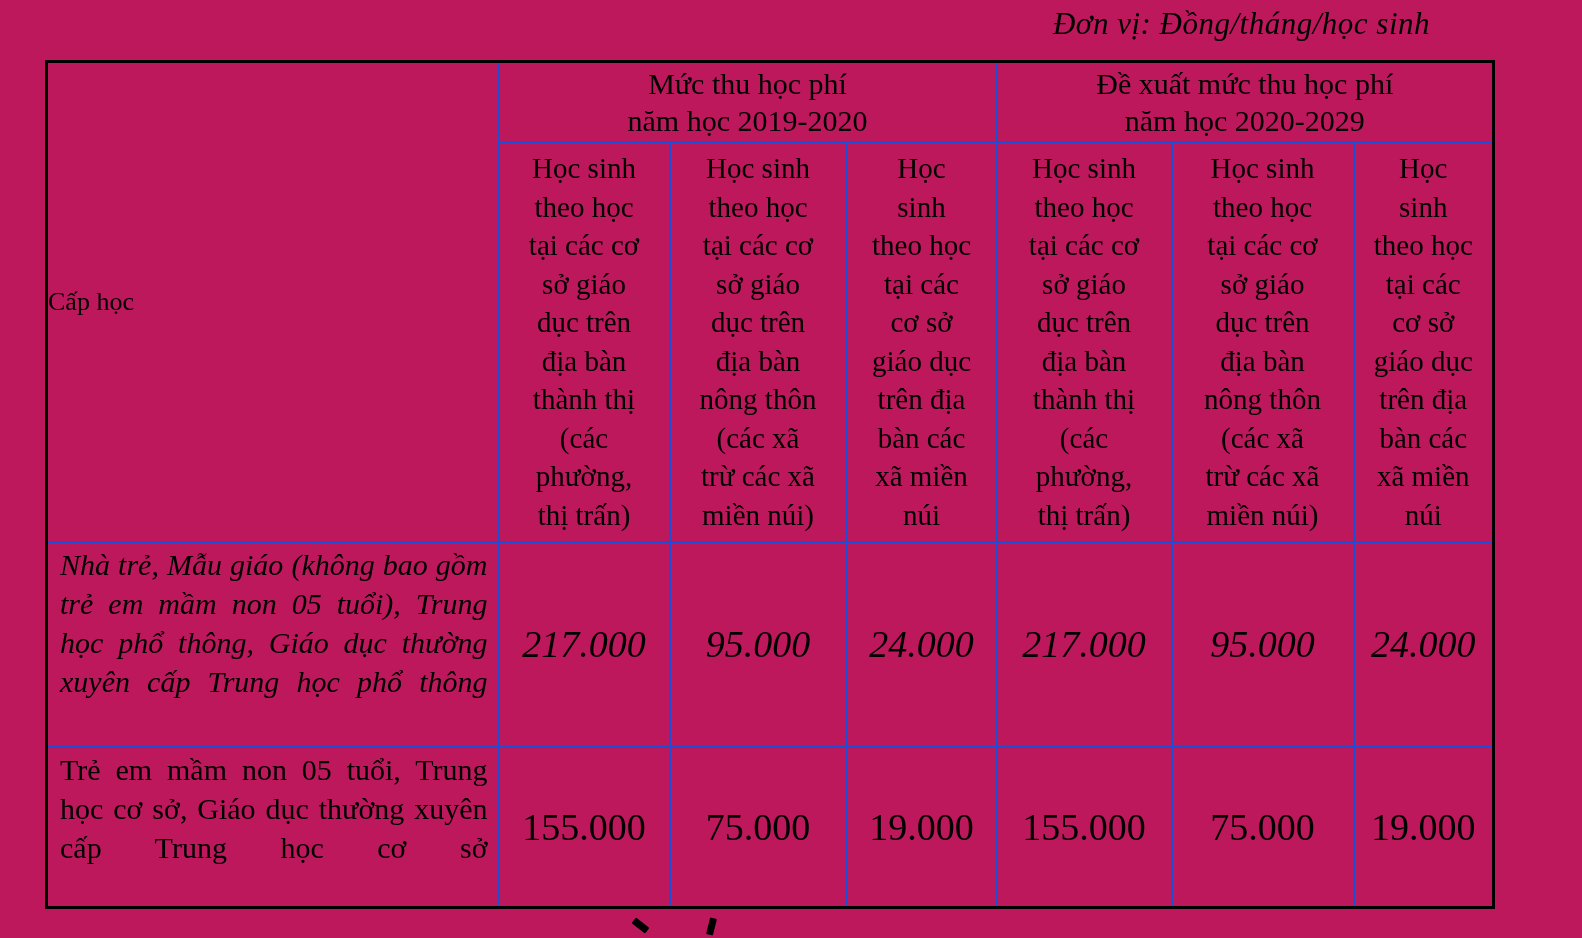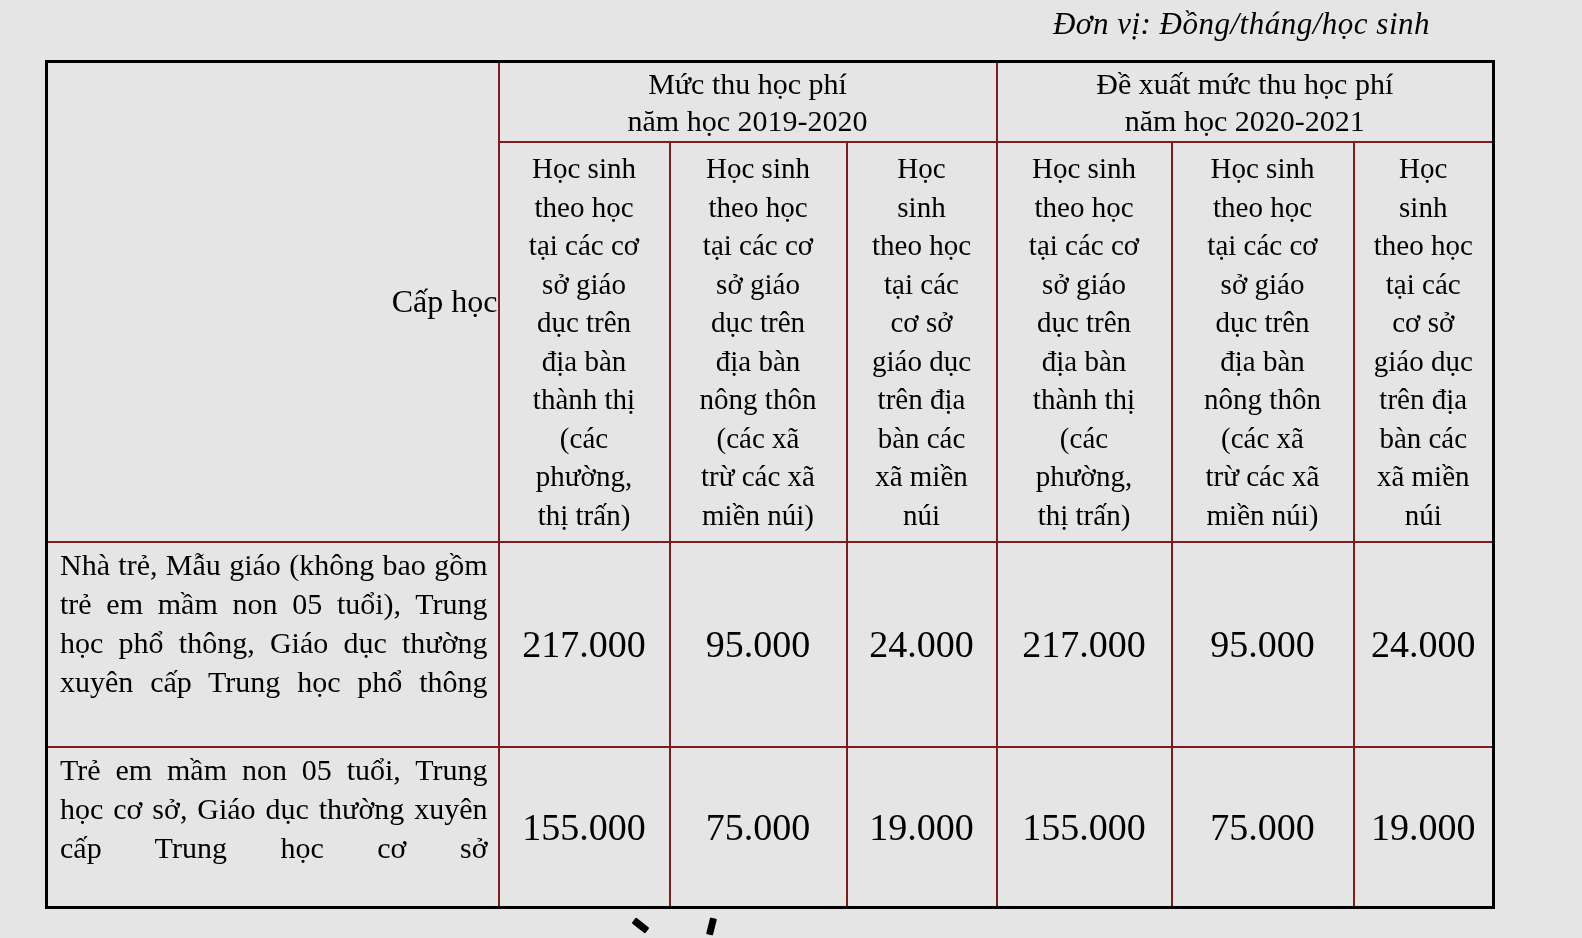--- a/index.html
+++ b/index.html
@@ -6,57 +6,57 @@
   html, body {
     width: 1582px; height: 938px;
     background: #ffffff;
     font-family: "Liberation Serif", "DejaVu Serif", serif;
     color: #000;
     overflow: hidden;
   }
   .page {
     position: relative;
     width: 1582px; height: 938px;
-    background: #e5e5e5;
+    background: #be185d;
   }
   .unit-note {
     position: absolute;
     top: 6px;
     right: 152px;
     font-style: italic;
     font-size: 31px;
     letter-spacing: 0.5px;
     white-space: nowrap;
   }
   table.fee-table {
     position: absolute;
     left: 45px; top: 60px;
     width: 1447px;
     border-collapse: collapse;
     table-layout: fixed;
     border: 3px solid #000;
     font-size: 29px;
   }
   table.fee-table td, table.fee-table th {
-    border: 2px solid #7f1d1d;
+    border: 2px solid #1d4ed8;
     font-weight: normal;
     overflow: hidden;
   }
   .group-header {
     height: 80px;
     text-align: center;
     vertical-align: middle;
     font-size: 30px;
     line-height: 37px;
     white-space: pre-line;
   }
   .level-header {
-    text-align: right;
-    vertical-align: middle;
-    font-size: 32px;
+    text-align: left;
+    vertical-align: middle;
+    font-size: 26px;
   }
   .col-header {
     height: 400px;
     text-align: center;
     vertical-align: middle;
     font-size: 29px;
     line-height: 38.5px;
     white-space: pre-line;
   }
   .row-label {
@@ -69,21 +69,21 @@
   .row-label::after {           
     content: "";
     display: inline-block;
     width: 100%;
   }
   .value-cell {
     text-align: center;
     vertical-align: middle;
     font-size: 38px;
   }
-  tr.data-row-1 { height: 205px; }
+  tr.data-row-1 { height: 205px; font-style: italic; }
   tr.data-row-2 { height: 120px; }
   .glyph-fragment {
     position: absolute;
     background: #000;
   }
   .frag-1 {
     left: 632px; top: 922px;
     width: 17px; height: 7px;
     transform: rotate(38deg);
     border-radius: 1px;
@@ -112,21 +112,21 @@
       <col style="width:182px">
       <col style="width:140px">
     </colgroup>
 
     <tbody>
         <tr>
       <td class="level-header" rowspan="2">Cấp học</td>
       <td class="group-header" colspan="3">Mức thu học phí
 năm học 2019-2020</td>
       <td class="group-header" colspan="3">Đề xuất mức thu học phí
-năm học 2020-2021</td>
+năm học 2020-2029</td>
     </tr>
 
     <tr>
       <td class="col-header">Học sinh
 theo học
 tại các cơ
 sở giáo
 dục trên
 địa bàn
 thành thị

